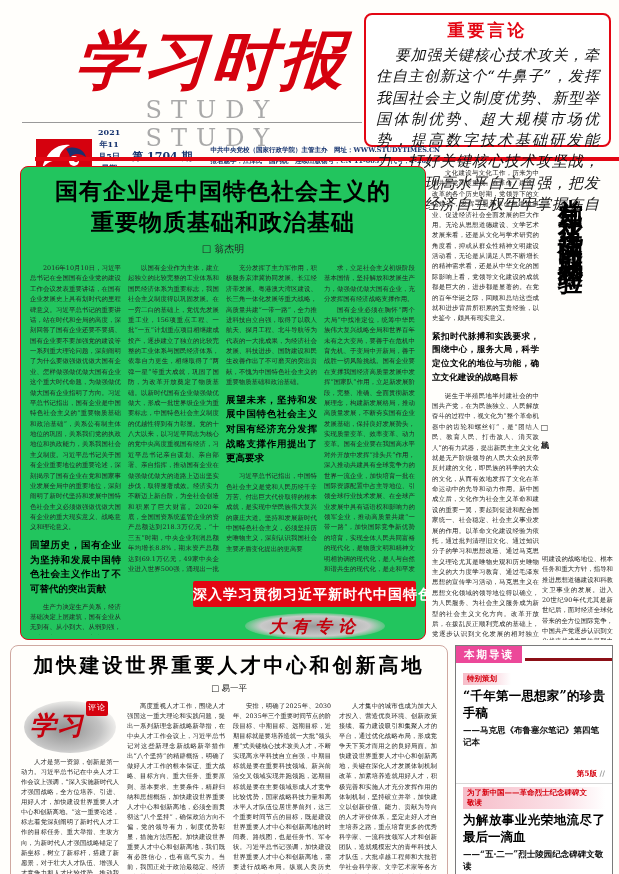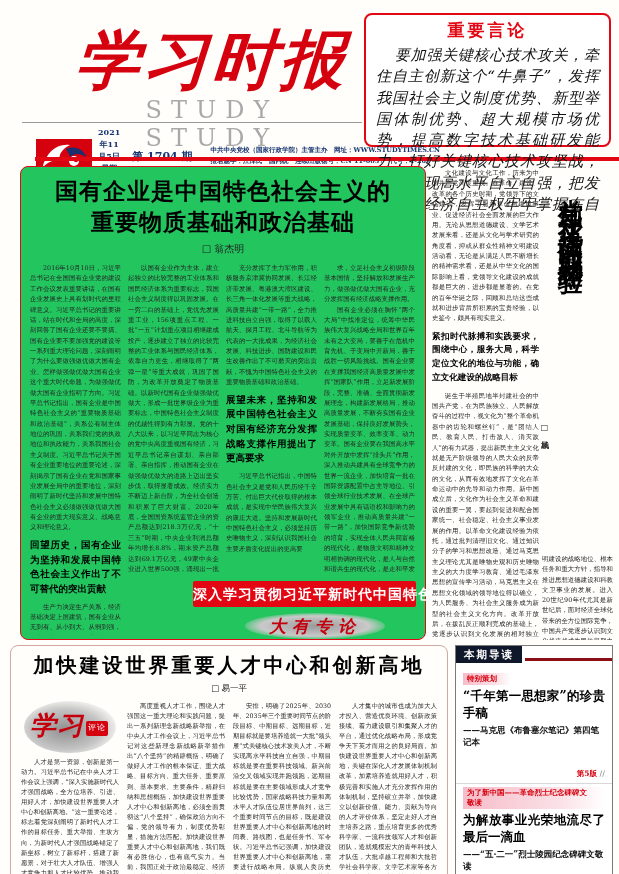--- a/index.html
+++ b/index.html
@@ -80,29 +80,29 @@
   .bottom-byline { text-align:center; font-size:8.5px; margin-top:4px; color:#222; }
   .bottom-body { margin-top:6px; display:flex; gap:8px; }
   .bcol { width:99px; height:178px; overflow:hidden; font-size:6.3px; line-height:1.6; text-align:justify; color:#252525; }
   .bcol p { text-indent:13px; }
   .b-stamp {
     position:relative; width:92px; height:52px; margin:0 auto 4px;
     background:radial-gradient(ellipse at 45% 55%, #8f8f8f 0%, #c4c4c4 50%, rgba(255,255,255,0) 80%);
     border-radius:50%;
   }
   .b-stamp .big { position:absolute; left:6px; top:4px; font-size:26px; font-weight:bold; font-style:italic; color:#c5000d; letter-spacing:1px; }
-  .b-stamp .seal { position:absolute; right:8px; top:20px; background:#d5010e; color:#fff; font-size:8px; padding:1px 2px; border-radius:2px; letter-spacing:1px; }
+  .b-stamp .seal { position:absolute; right:8px; top:0; background:#d5010e; color:#fff; font-size:8px; padding:1px 2px; border-radius:2px; letter-spacing:1px; }
   
   .digest-box {
     position:absolute; top:645px; left:455px; width:158px; height:240px;
     border:1px solid #7a7a7a; background:#fff;
   }
   .digest-header { display:flex; align-items:stretch; height:17px; }
   .digest-header .red {
-    background:#0f172a; color:#fff; font-size:10.5px; font-weight:bold;
+    background:#ec4899; color:#fff; font-size:10.5px; font-weight:bold;
     font-family:"DejaVu Sans",sans-serif; padding:2px 8px 0 8px; letter-spacing:2px; white-space:nowrap;
   }
   .digest-header .tail { flex:1; border-bottom:3px solid #8c0f16; margin-bottom:2px; margin-left:3px; }
   .digest-section { padding:3px 7px 4px; border-bottom:1px solid #d8d8d8; }
   .digest-section:last-child { border-bottom:none; }
   .d-tag {
     display:inline-block; font-size:7.5px; font-weight:bold; color:#d5010e;
     background:linear-gradient(90deg,#f6bcc8 0%, #fbe2e8 70%, rgba(255,255,255,0) 100%);
     padding:1px 14px 1px 4px; font-family:"DejaVu Sans",sans-serif;
   }

